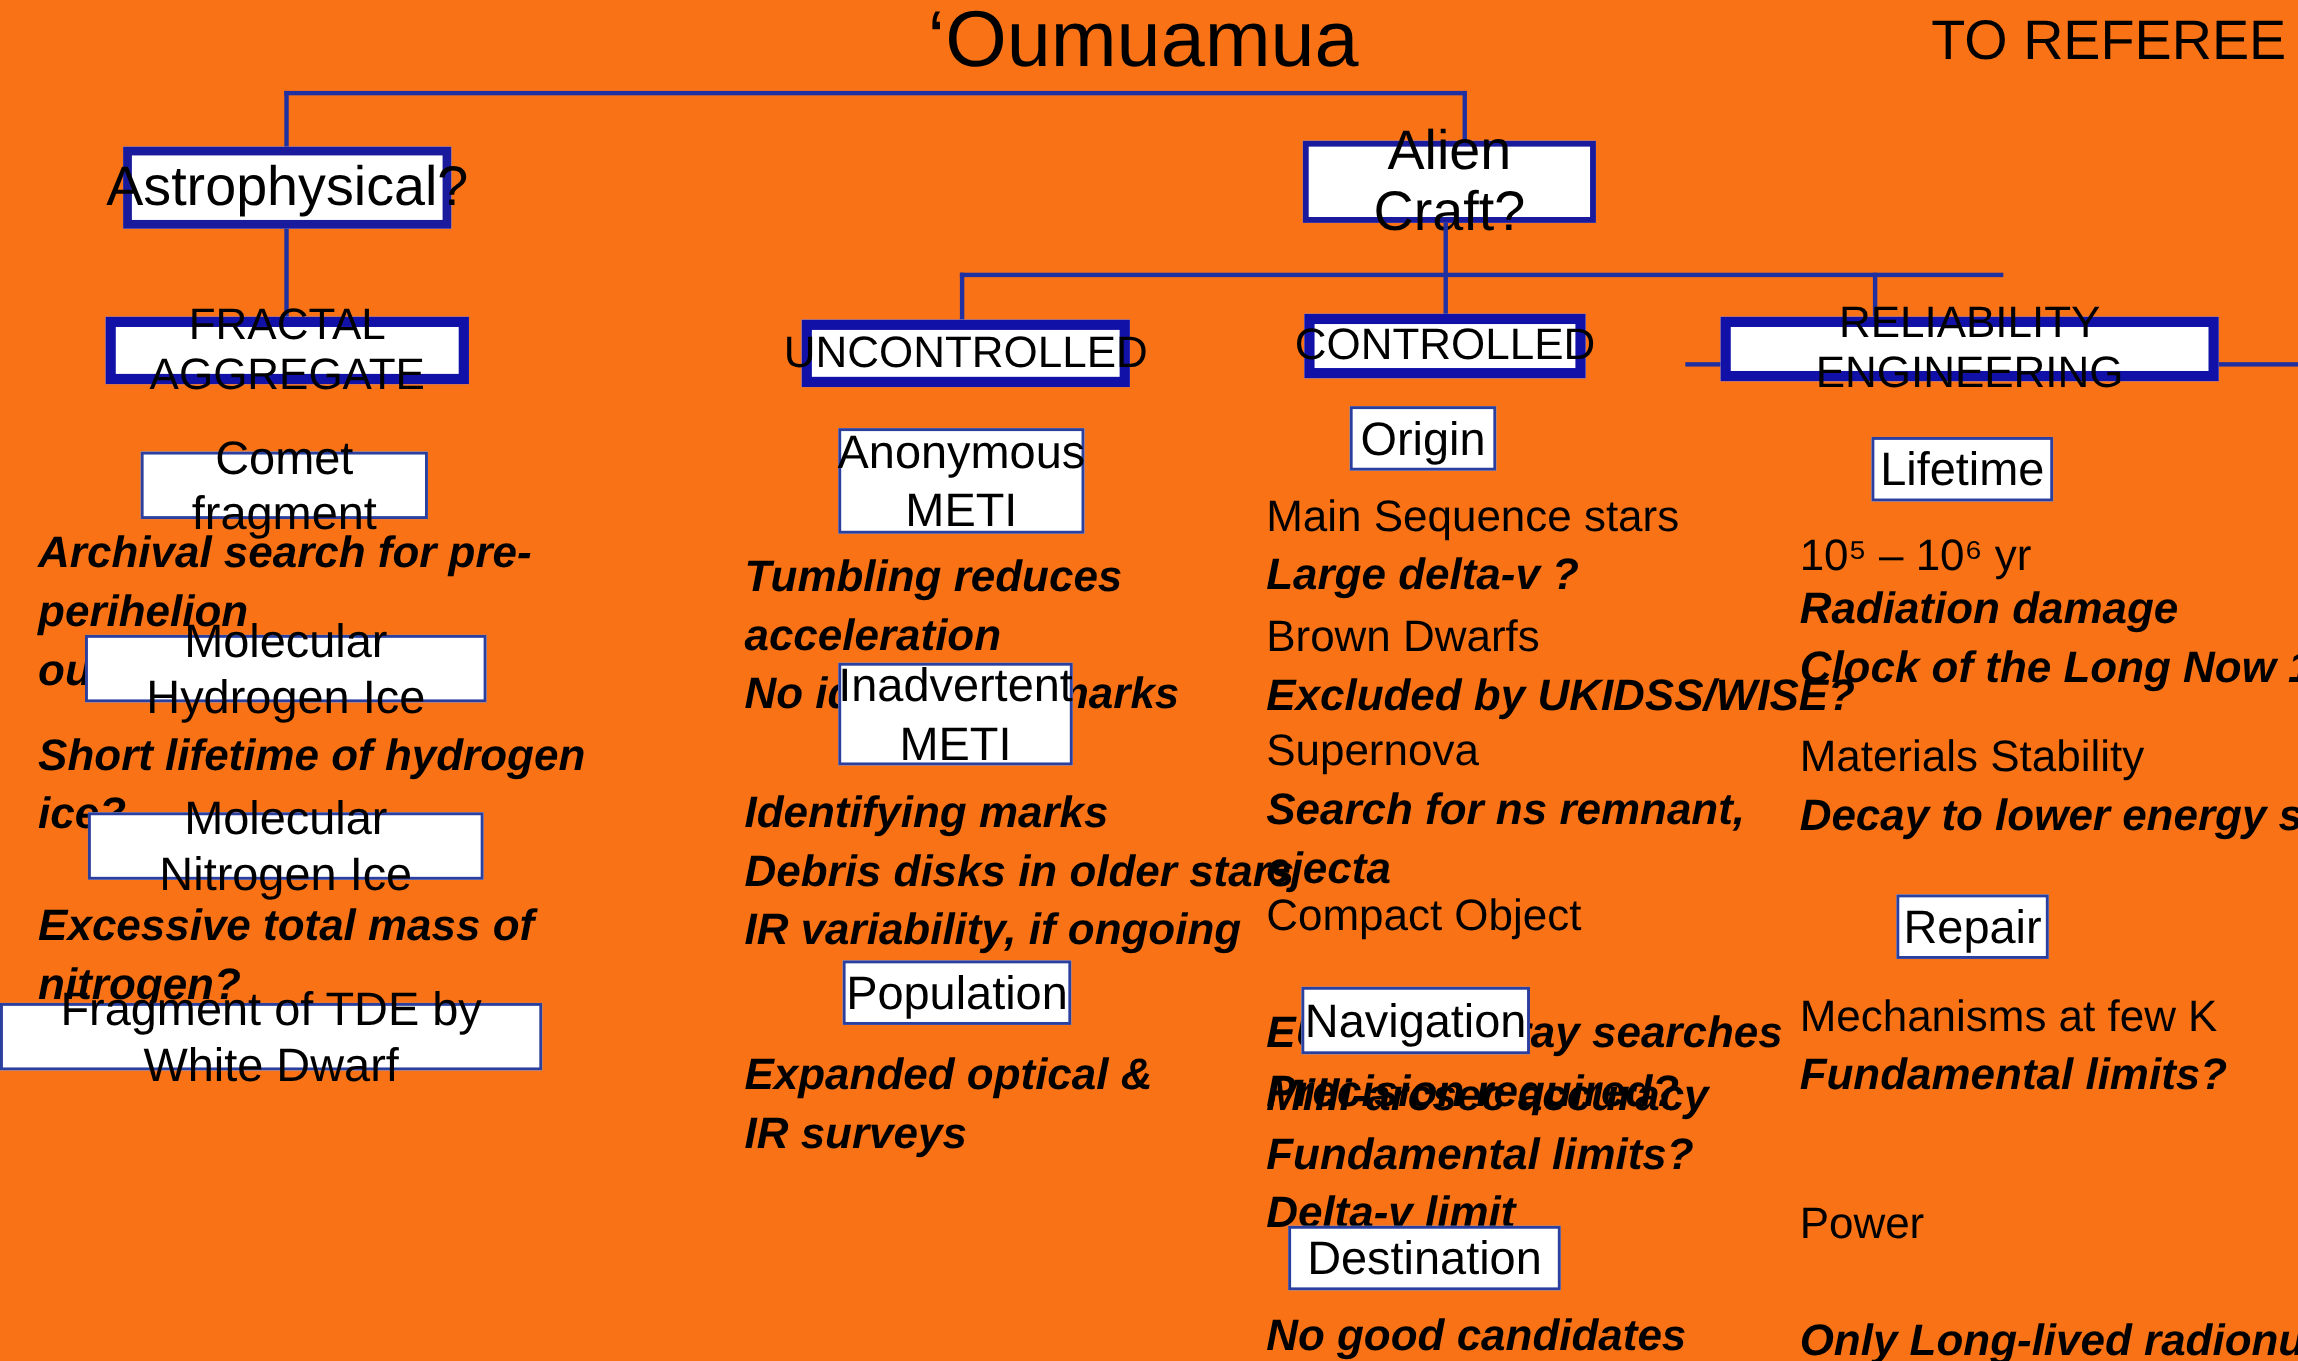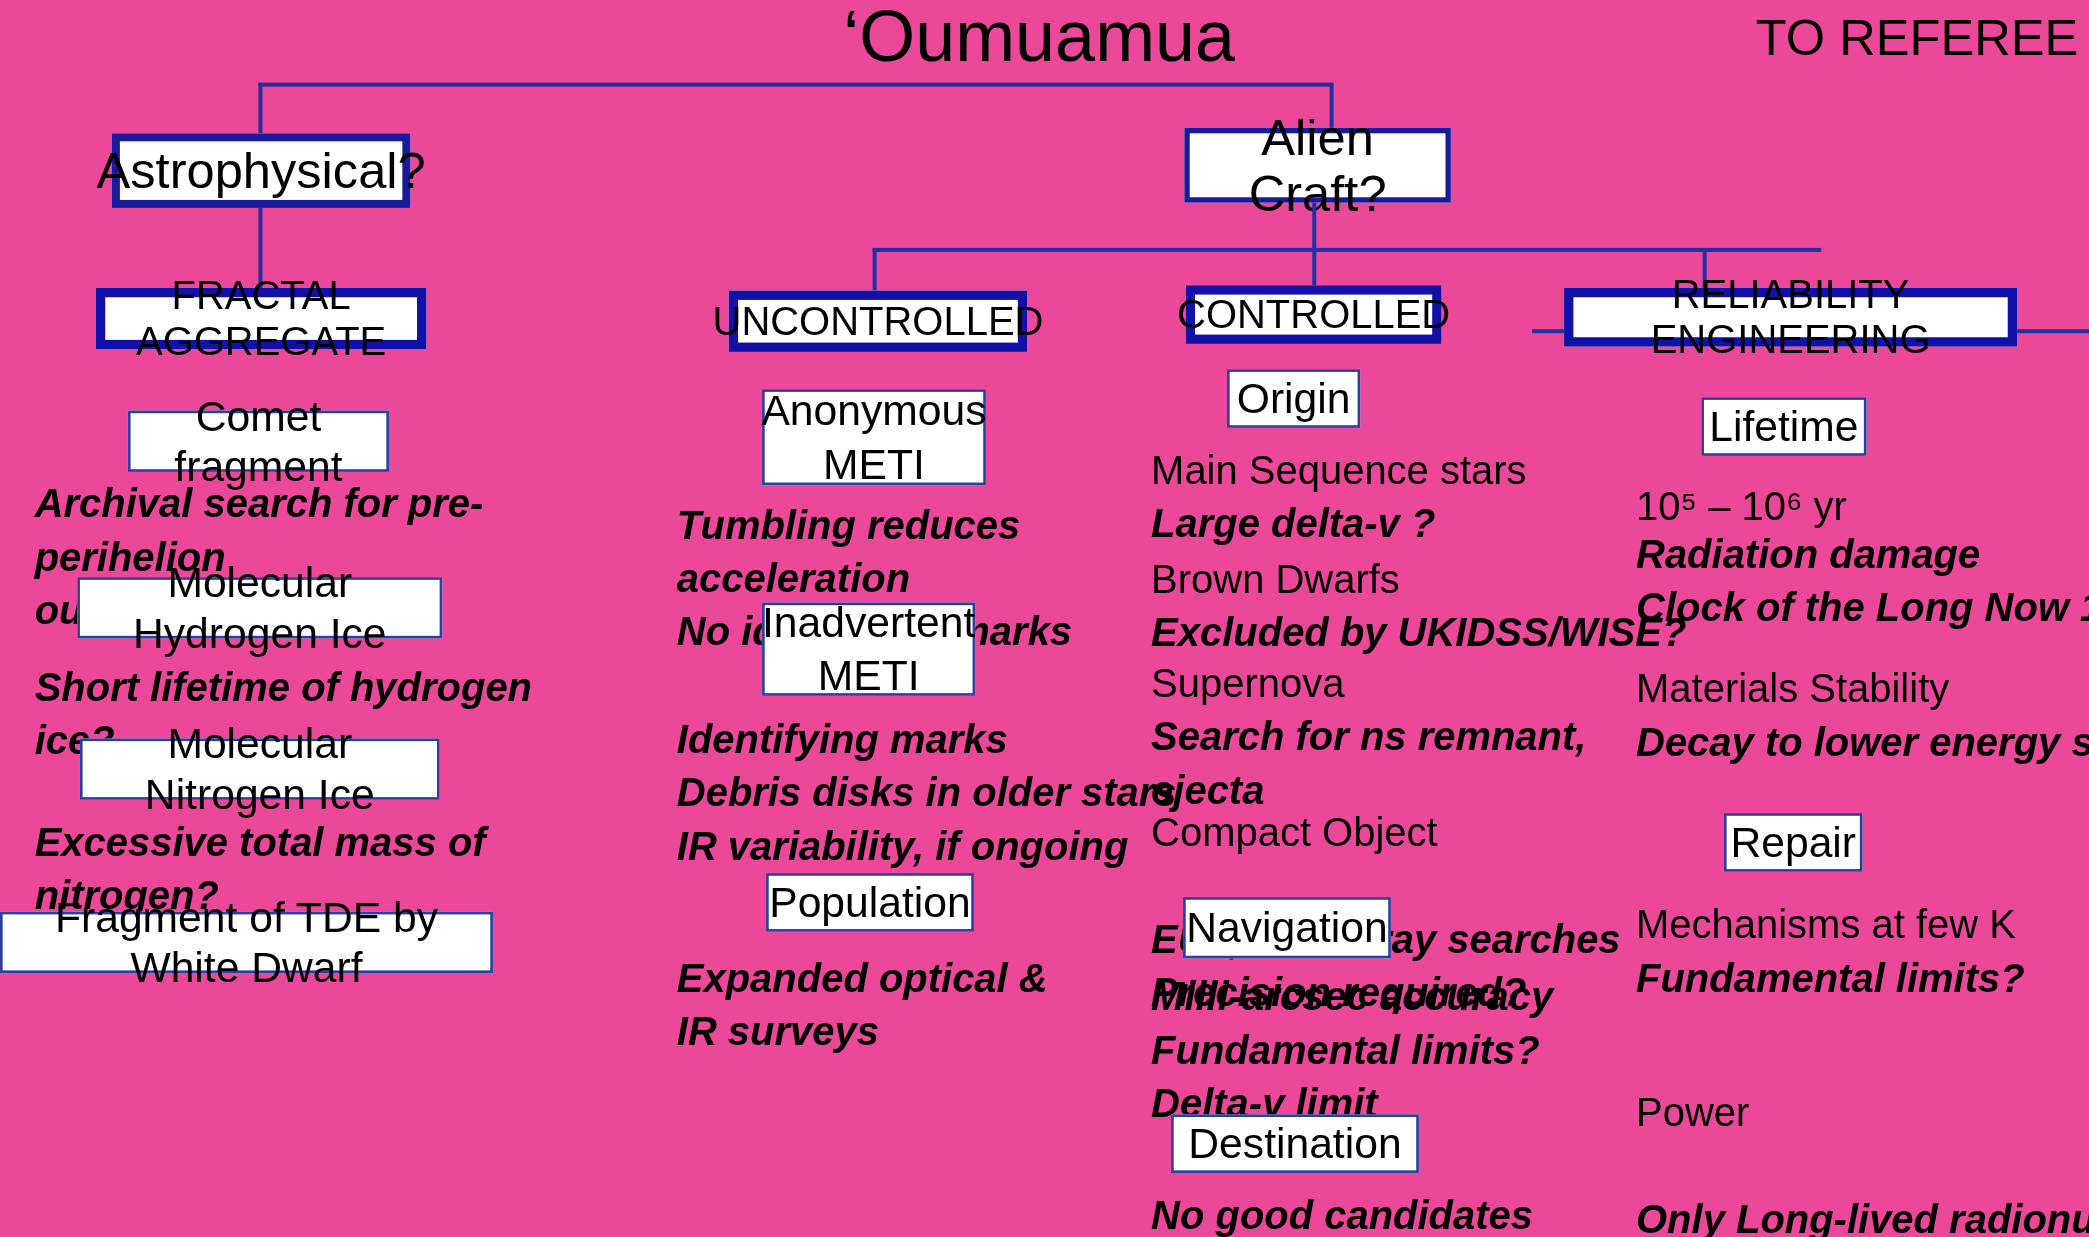--- a/index.html
+++ b/index.html
@@ -8,21 +8,21 @@
     background: #ffffff;
   }
   body {
     font-family: "Liberation Sans", "DejaVu Sans", sans-serif;
     color: #000000;
   }
   #page {
     position: relative;
     width: 2089px;
     height: 1237px;
-    background: #ec4899;
+    background: #f97316;
     overflow: hidden;
   }
   .abs { position: absolute; }
 
   
   #doc-title {
     left: 0; top: -4px;
     width: 1560px;
     text-align: center;
     font-size: 54px;

